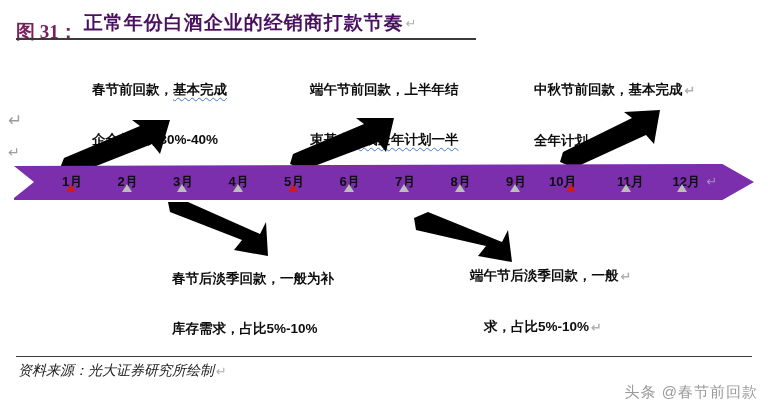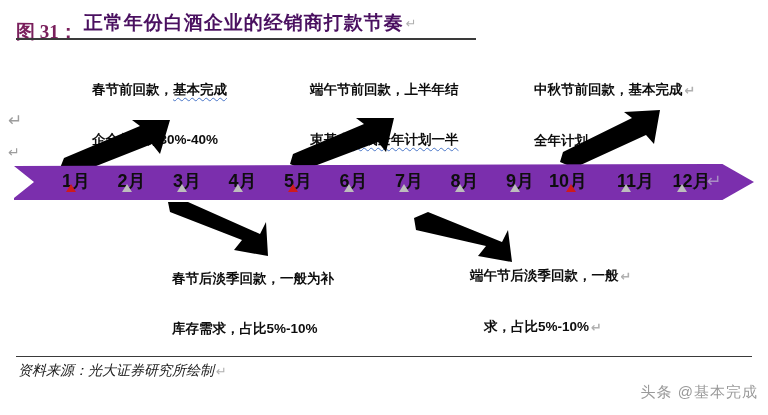--- a/index.html
+++ b/index.html
@@ -113,21 +113,21 @@
     background: #7B2FAD;
     -webkit-clip-path: polygon(0 3px, 18px 50%, 0 calc(100% - 3px),
                        0 100%, 698px 100%, 698px calc(100% + 0px),
                        698px 100%, 740px 50%, 698px 0, 698px 0, 0 0);
     clip-path: polygon(0 2px, 20px 50%, 0 calc(100% - 2px),
                0 100%, 697px 100%, 697px 118%, 740px 50%, 697px -18%, 697px 0);
   }
   .month-label {
     position: absolute;
     top: 8px;
-    font-size: 18px;
+    font-size: 13px;
     font-weight: bold;
     color: #0e0e0e;
     white-space: nowrap;
     line-height: 19px;
   }
 
   
   .tick {
     position: absolute;
     width: 0;
@@ -243,13 +243,13 @@
 
 <div class="annot" id="annot-below-2" style="left:470px; top:238px;">
   <div><span>端午节后淡季回款，一般</span><span class="pilcrow">↵</span></div>
   <div style="padding-left:14px;"><span>求，占比5%-10%</span><span class="pilcrow">↵</span></div>
 </div>
 
 <div id="footer-rule"></div>
 <div id="source-note">
   <span>资料来源：光大证券研究所绘制</span><span class="pilcrow">↵</span>
 </div>
-<div id="watermark">头条 @基本完成</div>
+<div id="watermark">头条 @春节前回款</div>
 
 </body></html>

